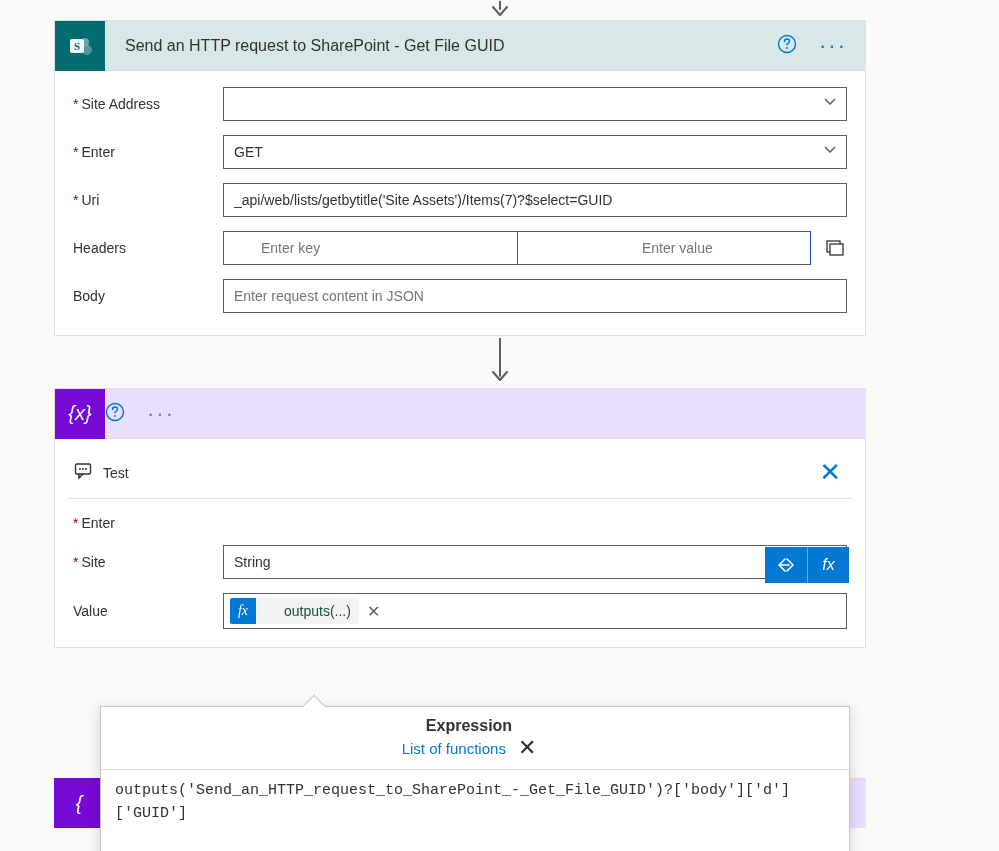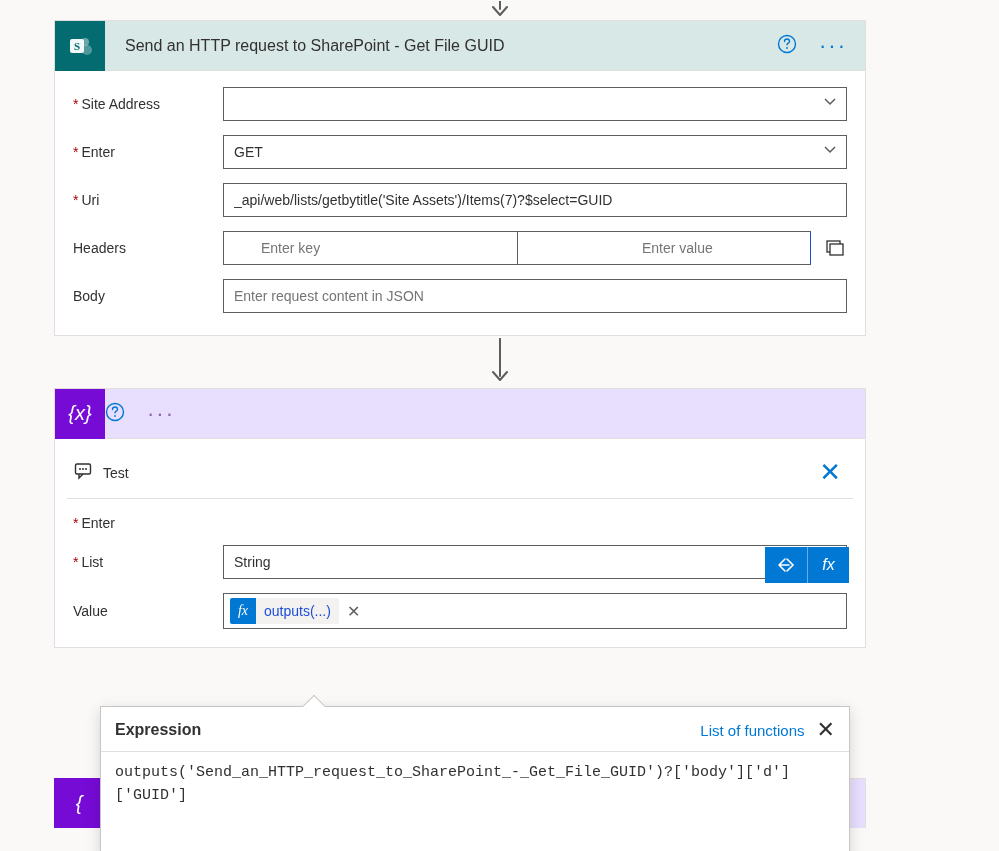--- a/index.html
+++ b/index.html
@@ -98,21 +98,21 @@
       display: inline-flex; align-items: center;
       background: #f3f2f1; border-radius: 2px;
       font-size: 14px; height: 26px; overflow: hidden;
     }
     .fx-badge {
       background: #0078d4; color: #fff;
       width: 26px; height: 26px;
       display: flex; align-items: center; justify-content: center;
       font-style: italic; font-size: 14px; font-family: "Segoe UI";
     }
-    .fx-text { padding: 0 8px; color: #1d4ed8; }
+    .fx-text { padding: 0 8px; color: #14532d; margin-left: 20px; }
     .token-x { margin-left: 4px; color: #605e5c; cursor: pointer; padding: 0 4px; font-size: 16px; }
 
     .float-toolbar {
       position: absolute; right: -0; top: 36px;
       display: flex; background: #0078d4; color: #fff;
       height: 36px; align-items: center;
       transform: translateX(0);
     }
     .type-row { position: relative; }
     .float-toolbar .tb-btn {
@@ -123,21 +123,22 @@
 
     .expression-popup {
       position: absolute;
       left: 100px; top: 706px; width: 750px;
       background: #fff; border: 1px solid #c8c6c4;
       box-shadow: 0 4px 14px rgba(0,0,0,0.15);
       z-index: 10;
     }
     .expr-head {
       display: flex; justify-content: space-between; align-items: center;
-      padding: 10px 14px 8px 14px;
+      padding: 10px 26px 8px 14px;
+      flex-direction: column;
     }
     .expr-title { font-size: 16px; font-weight: 600; color: #323130; }
     .expr-right { display: flex; align-items: center; gap: 12px; justify-content: space-between; }
     .expr-link { color: #0078d4; font-size: 15px; cursor: pointer; }
     .expr-x { font-size: 22px; color: #323130; cursor: pointer; }
     .expr-input {
       width: 100%; border: none; border-top: 1px solid #e1dfdd;
       padding: 10px 14px 26px 14px;
       font-family: "Consolas","Courier New",monospace; font-size: 15px;
       color: #323130; resize: none; outline: none;
@@ -312,21 +313,21 @@
       <div class="form-row">
         <div class="label">
             <span class="req">*</span>
             <span>Enter</span>
           </div>
       </div>
 
       <div class="form-row type-row">
         <div class="label">
             <span class="req">*</span>
-            <span>List</span>
+            <span>Site</span>
           </div>
         <div class="field-wrap">
           <input class="field select" value="String" style="">
           <span class="chev"><svg width="14" height="14" viewBox="0 0 14 14">
                 <path d="M2 4l5 5 5-5" stroke="#605e5c" stroke-width="1.5" fill="none"></path>
               </svg></span>
           <div class="float-toolbar" style="right:-2px; top:2px; transform:translateY(0)">
             <div class="tb-btn">
               <svg width="20" height="20" viewBox="0 0 20 20">
                   <path d="M3 10 L9 4 M3 10 L9 16 M3 10 L13 10 M11 4 L17 10 L11 16" stroke="#fff" stroke-width="1.6" fill="none" stroke-linecap="round"></path>

